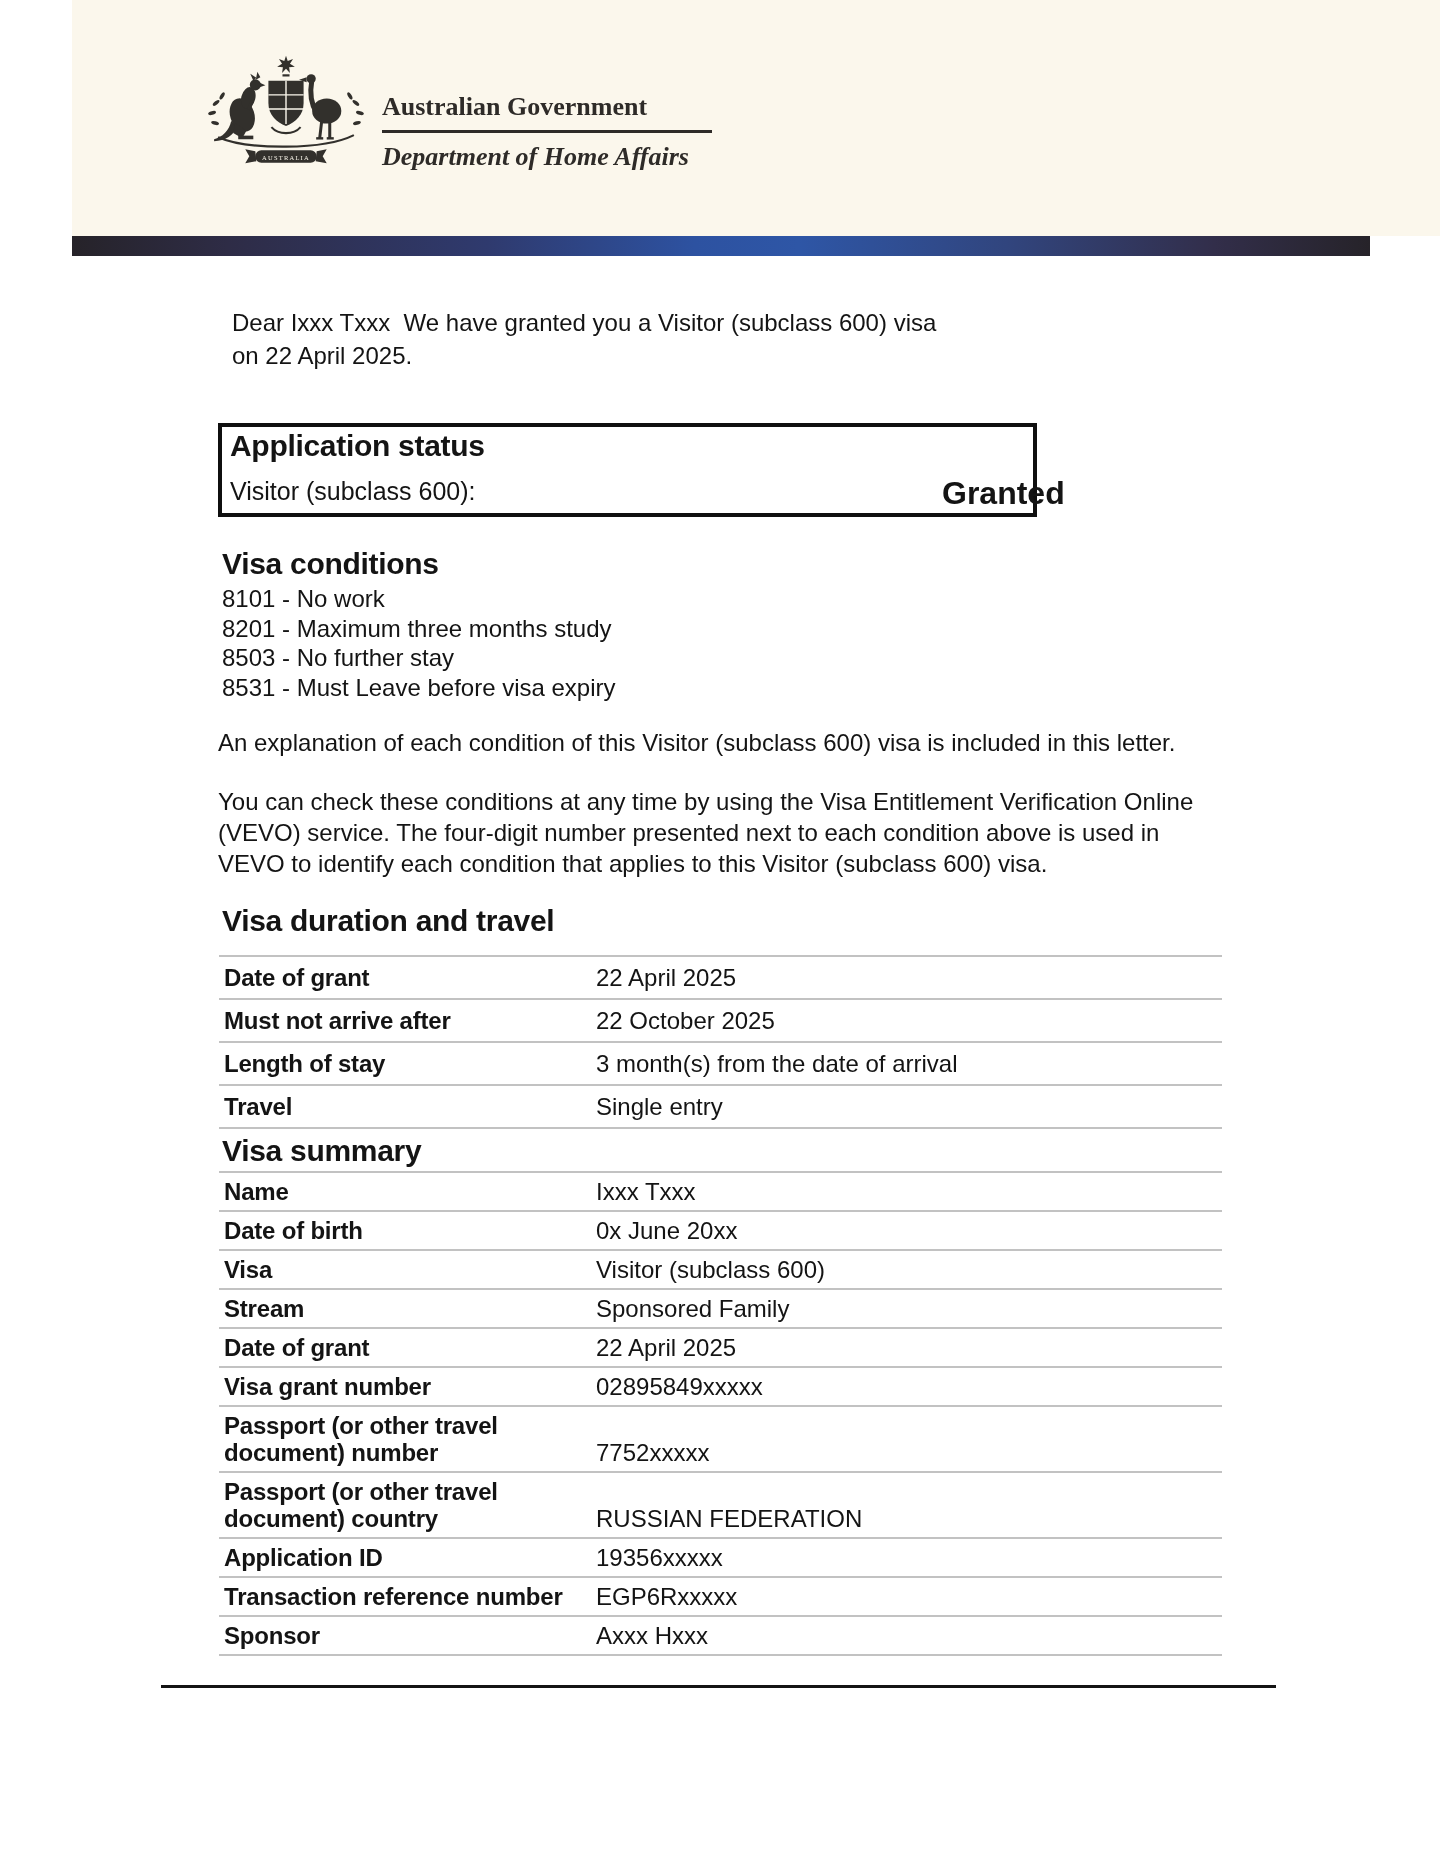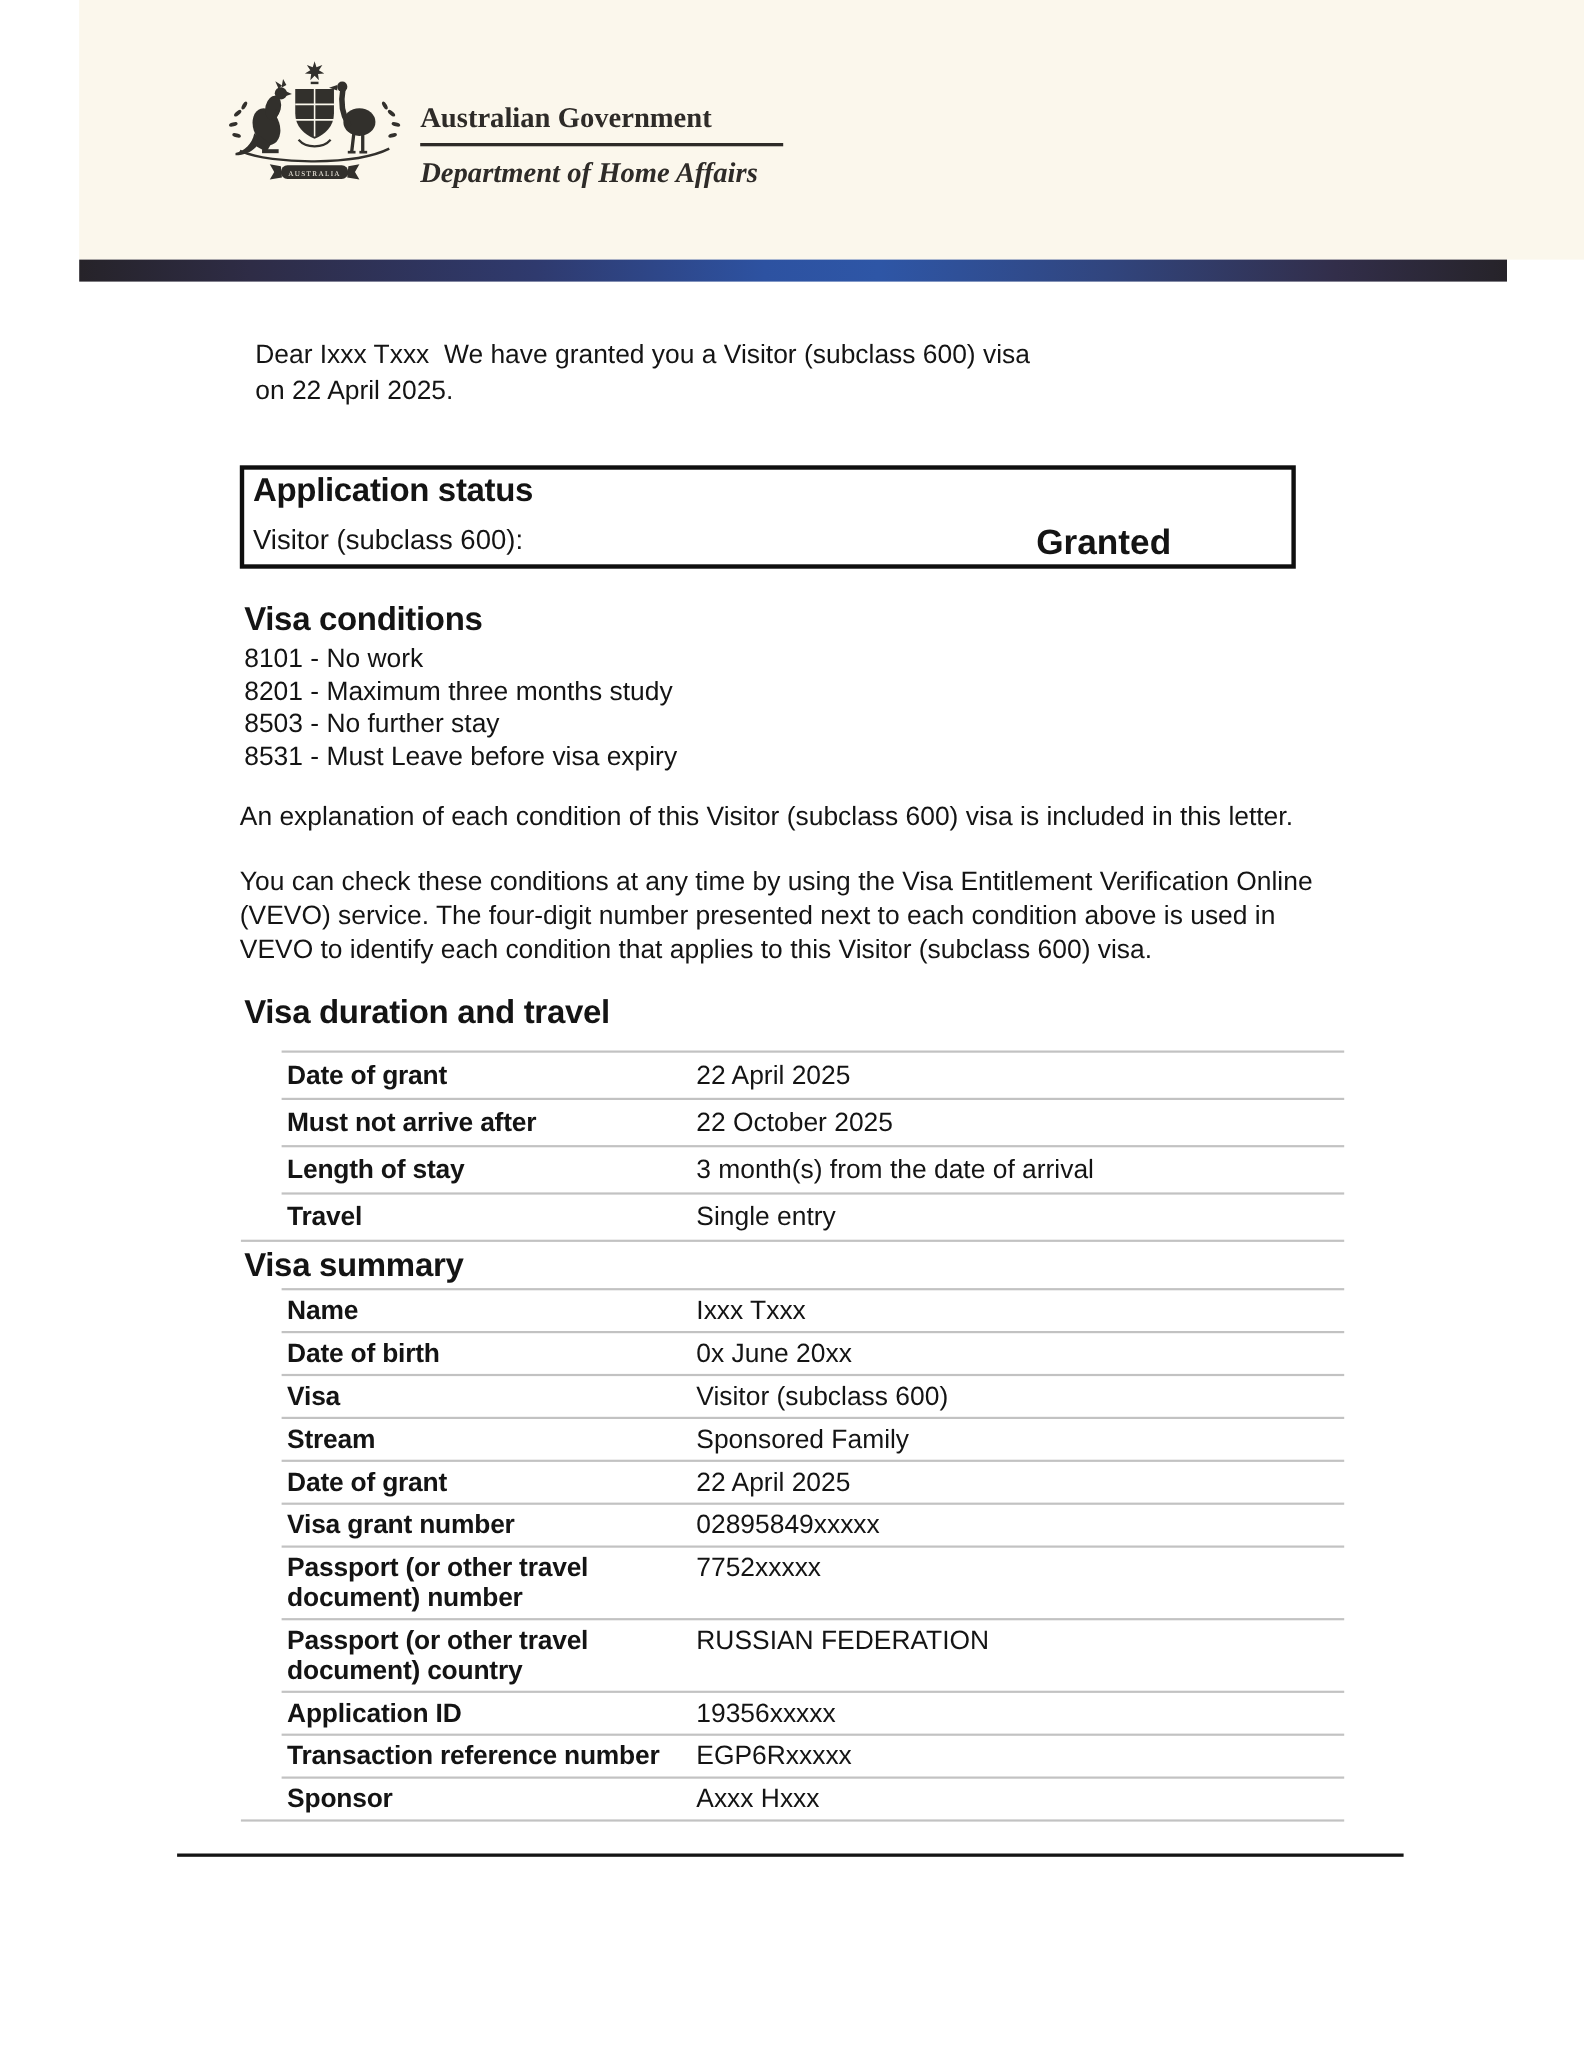--- a/index.html
+++ b/index.html
@@ -15,21 +15,21 @@
             font-weight:bold;font-size:26px;color:#2e2b28;}
   .gov-rule{position:absolute;left:310px;top:130px;width:330px;height:3px;background:#2e2b28;}
   .dept-name{position:absolute;left:310px;top:142px;font-family:"Liberation Serif",serif;
              font-weight:bold;font-size:26px;color:#2e2b28;font-style:italic;}
 
   
   .salutation{position:absolute;left:232px;top:306px;width:860px;font-size:24px;line-height:33px;}
   .salutation div{white-space:pre-wrap;}
 
   
-  .status-box{position:absolute;left:218px;top:423px;width:960px;height:94px;
+  .status-box{position:absolute;left:218px;top:423px;width:819px;height:94px;
               border:4px solid #0f0f0f;box-sizing:border-box;}
   .status-title{position:absolute;left:8px;top:2px;font-size:30px;font-weight:bold;letter-spacing:-0.3px;}
   .status-label{position:absolute;left:8px;top:50px;font-size:25px;}
   .status-value{position:absolute;left:686px;top:48px;font-size:32px;font-weight:bold;margin-left:34px;}
 
   
   .section-title{position:absolute;font-size:30px;font-weight:bold;letter-spacing:-0.3px;}
   #vc-title{left:222px;top:547px;}
   #dur-title{left:222px;top:904px;}
   #sum-title{left:222px;top:1134px;}
@@ -39,21 +39,21 @@
 
   
   .para{position:absolute;left:218px;width:1005px;font-size:24px;line-height:31px;}
   #para1{top:727px;}
   #para2{top:786px;}
 
   
   .dtable{position:absolute;left:219px;width:1003px;border-bottom:2px solid #c2c2c2;}
   #dur-table{top:955px;}
   #sum-table{top:1171px;}
-  .trow{display:flex;align-items:flex-start;border-top:2px solid #c2c2c2;padding:5px 0;margin-left:37px;}
+  .trow{display:flex;align-items:flex-end;border-top:2px solid #c2c2c2;padding:5px 0;}
   #dur-table .trow{padding:7px 0;}
   .tlabel{flex:0 0 372px;width:372px;box-sizing:border-box;padding-left:5px;
           font-weight:bold;font-size:24px;line-height:27px;letter-spacing:-0.2px;}
   .tvalue{font-size:24px;line-height:27px;padding-left:5px;}
 
   
   .footer-rule{position:absolute;left:161px;top:1685px;width:1115px;height:3px;background:#141414;}
 </style>
 </head>
 <body>

